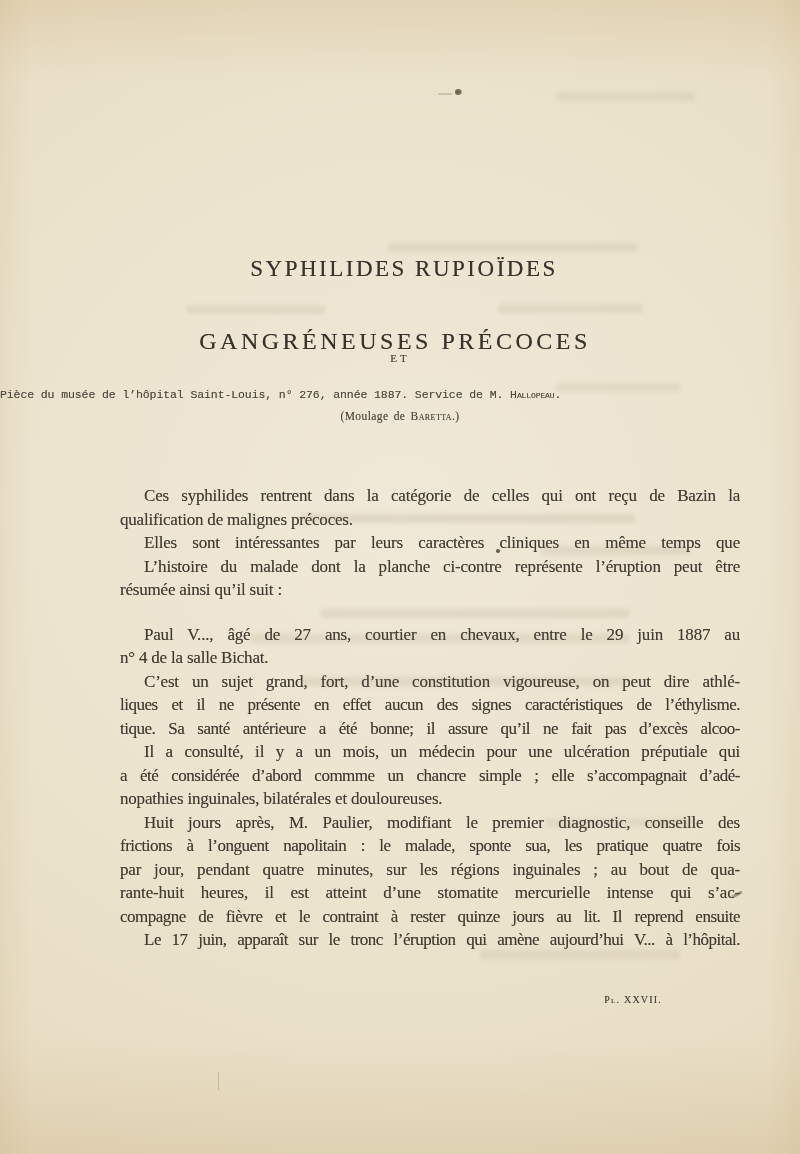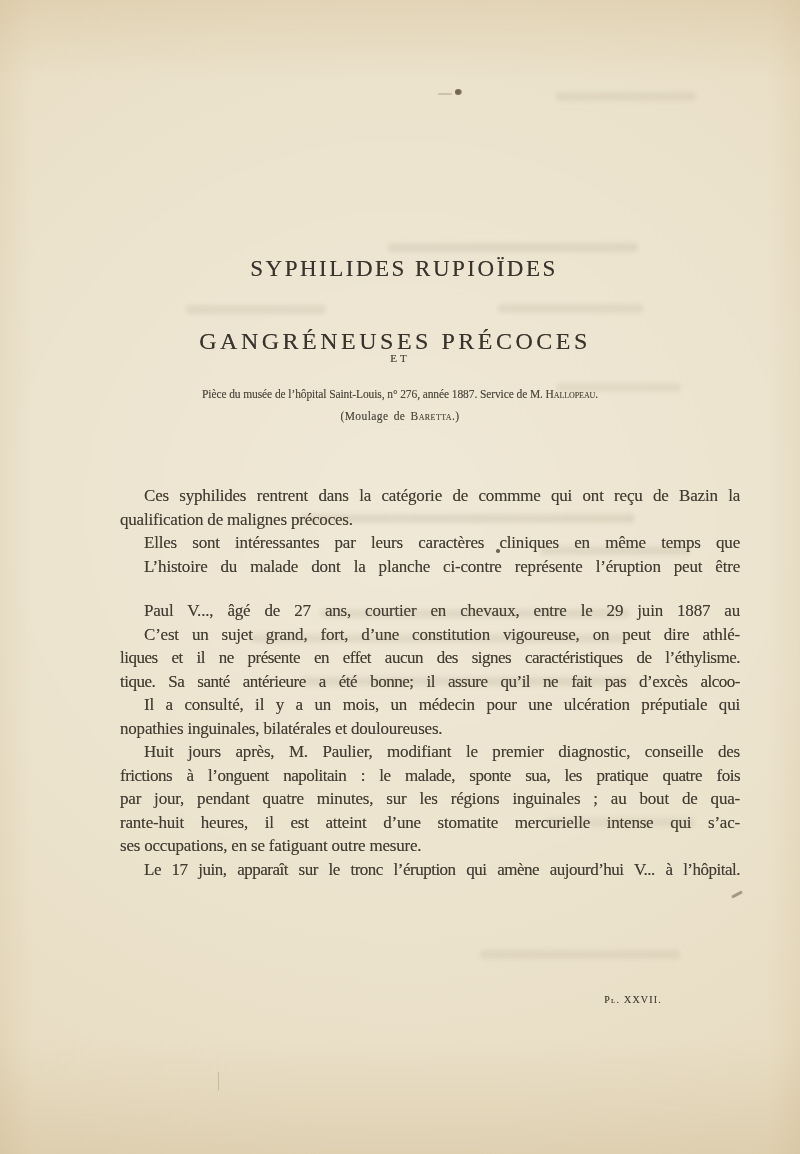--- a/index.html
+++ b/index.html
@@ -26,23 +26,24 @@
     text-shadow:0 0 0.5px rgba(74,68,59,0.5);
     margin-top:48px;
   }
   .title2{
     left:0;right:0;top:328px;text-align:center;
     font-size:24px;letter-spacing:3.5px;font-weight:normal;margin:0;
     transform:translateX(-5px);
     color:#38332c;text-shadow:0 0 0.6px rgba(56,51,44,0.55);
   }
   .caption1{
-    left:0;right:0;top:388px;text-align:center;
+    left:0;right:0;top:388px;
     font-size:11.5px;letter-spacing:-0.1px;color:#4c463d;
     text-shadow:0 0 0.5px rgba(76,70,61,0.45);
+    font-family:Liberation Mono, monospace;
   }
   .caption2{
     left:0;right:0;top:410px;text-align:center;
     font-size:11.5px;letter-spacing:0.4px;word-spacing:2px;color:#4c463d;
     text-shadow:0 0 0.5px rgba(76,70,61,0.45);
   }
   
   .body-text{
     left:120px;top:484px;width:620px;
     font-size:17px;line-height:23.5px;letter-spacing:-0.2px;
@@ -90,47 +91,50 @@
 
 <h1 class="abs title1">SYPHILIDES RUPIOÏDES</h1>
 <div class="abs title-sep">ET</div>
 <h1 class="abs title2">GANGRÉNEUSES PRÉCOCES</h1>
 
 <div class="abs caption1"><span>Pièce du musée de l’hôpital Saint-Louis, n° 276, année 1887. Service de M. </span><span class="sc">Hallopeau</span><span>.</span></div>
 <div class="abs caption2"><span>(Moulage de </span><span class="sc">Baretta</span><span>.)</span></div>
 
 <div class="abs body-text" id="body-text">
     <div class="para">
-      <div class="line j ind"><span>Ces syphilides rentrent dans la catégorie de commme qui ont reçu de Bazin la</span></div>
+      <div class="line j ind"><span>Ces syphilides rentrent dans la catégorie de celles qui ont reçu de Bazin la</span></div>
       <div class="line"><span>qualification de </span><span class="it">malignes précoces</span><span>.</span></div>
     </div>
     <div class="para">
       <div class="line j ind"><span>Elles sont intéressantes par leurs caractères cliniques en même temps que</span></div>
     </div>
     <div class="para">
       <div class="line j ind"><span>L’histoire du malade dont la planche ci-contre représente l’éruption peut être</span></div>
+      <div class="line"><span>résumée ainsi qu’il suit :</span></div>
     </div>
     <div class="para gap">
       <div class="line j ind"><span>Paul V..., âgé de 27 ans, courtier en chevaux, entre le 29 juin 1887 au</span></div>
+      <div class="line"><span>n° 4 de la salle Bichat.</span></div>
     </div>
     <div class="para">
       <div class="line j ind"><span>C’est un sujet grand, fort, d’une constitution vigoureuse, on peut dire athlé-</span></div>
       <div class="line j tight"><span>liques et il ne présente en effet aucun des signes caractéristiques de l’éthylisme.</span></div>
       <div class="line j tight"><span>tique. Sa santé antérieure a été bonne; il assure qu’il ne fait pas d’excès alcoo-</span></div>
     </div>
     <div class="para">
       <div class="line j ind"><span>Il a consulté, il y a un mois, un médecin pour une ulcération préputiale qui</span></div>
+      <div class="line j tight"><span>a été considérée d’abord commme un chancre simple ; elle s’accompagnait d’adé-</span></div>
       <div class="line"><span>nopathies inguinales, bilatérales et douloureuses.</span></div>
     </div>
     <div class="para">
       <div class="line j ind"><span>Huit jours après, M. Paulier, modifiant le premier diagnostic, conseille des</span></div>
       <div class="line j tight"><span>frictions à l’onguent napolitain : le malade, </span><span class="it">sponte sua</span><span>, les pratique quatre fois</span></div>
       <div class="line j"><span>par jour, pendant quatre minutes, sur les régions inguinales ; au bout de qua-</span></div>
       <div class="line j"><span>rante-huit heures, il est atteint d’une stomatite mercurielle intense qui s’ac-</span></div>
-      <div class="line"><span>ses occupations, en se fatiguant outre mesure.</span></div>
+      <div class="line j tight"><span>compagne de fièvre et le contraint à rester quinze jours au lit. Il reprend ensuite</span></div>
     </div>
     <div class="para">
       <div class="line j ind tight"><span>Le 17 juin, apparaît sur le tronc l’éruption qui amène aujourd’hui V... à l’hôpital.</span></div>
     </div>
   </div>
 
 <div class="abs plate-ref"><span class="sc">Pl.</span><span> XXVII.</span></div>
 
 <div class="smudge sm1"></div>
 <div class="smudge sm2"></div>

